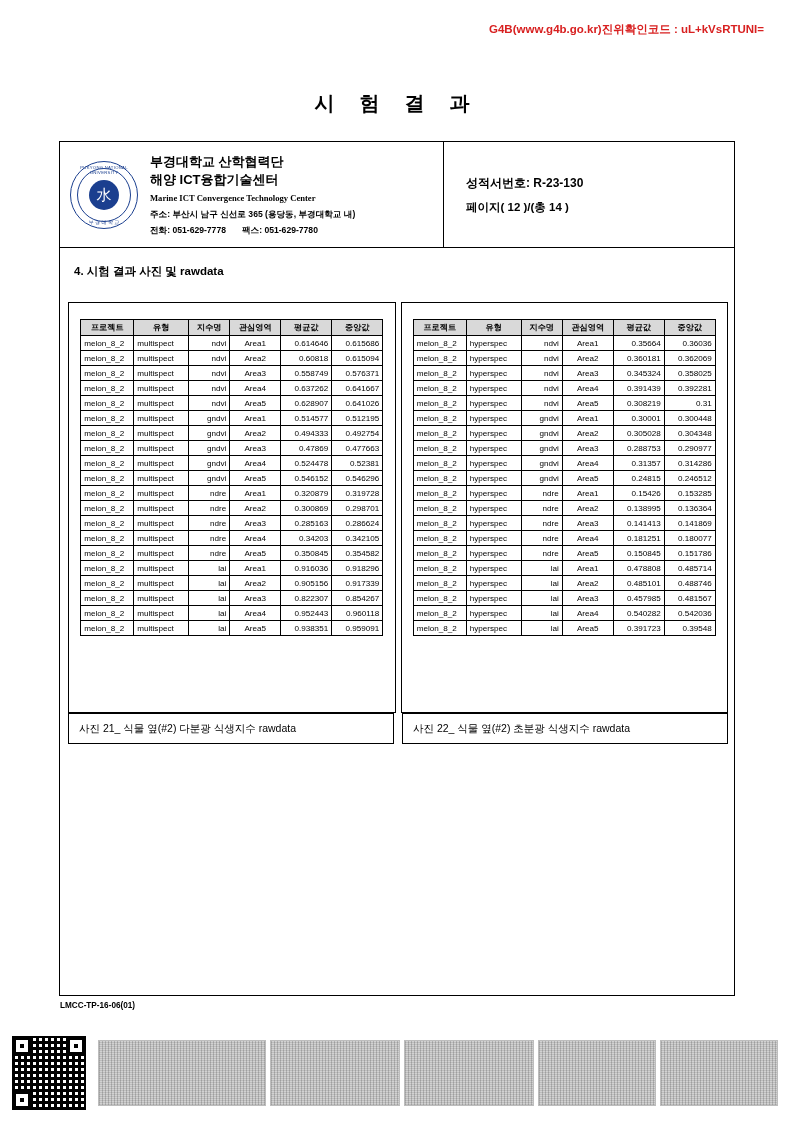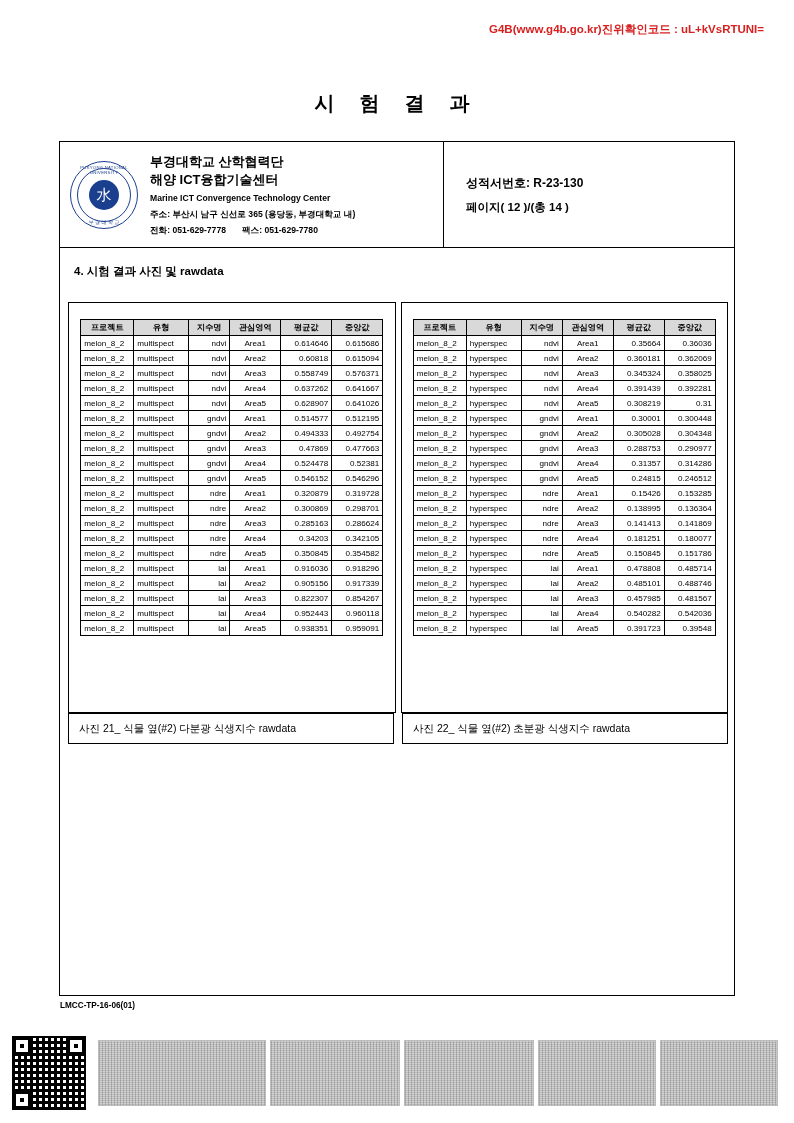--- a/index.html
+++ b/index.html
@@ -113,21 +113,21 @@
   }
   .logo .lt-bot {
     position: absolute;
     bottom: 3px; left: 0; width: 100%;
     text-align: center;
     font-size: 5px;
   }
   .org-lines { line-height: 1.42; }
   .org-l1 { font-size: 13px; font-weight: bold; }
   .org-l2 { font-size: 13px; font-weight: bold; }
-  .org-l3 { font-size: 8.6px; font-weight: bold; margin-top: 2px; }
+  .org-l3 { font-size: 8.6px; font-weight: bold; margin-top: 2px; font-family: Liberation Serif, serif; }
   .org-l4 { font-size: 8.6px; font-weight: bold; margin-top: 4px; }
   .org-l5 { font-size: 8.6px; font-weight: bold; margin-top: 4px; }
   .org-l5 .gap { display: inline-block; width: 16px; }
 
   .info-right {
     flex: 1 1 auto;
     border-left: 1.2px solid #000;
     display: flex;
     flex-direction: column;
     justify-content: center;

